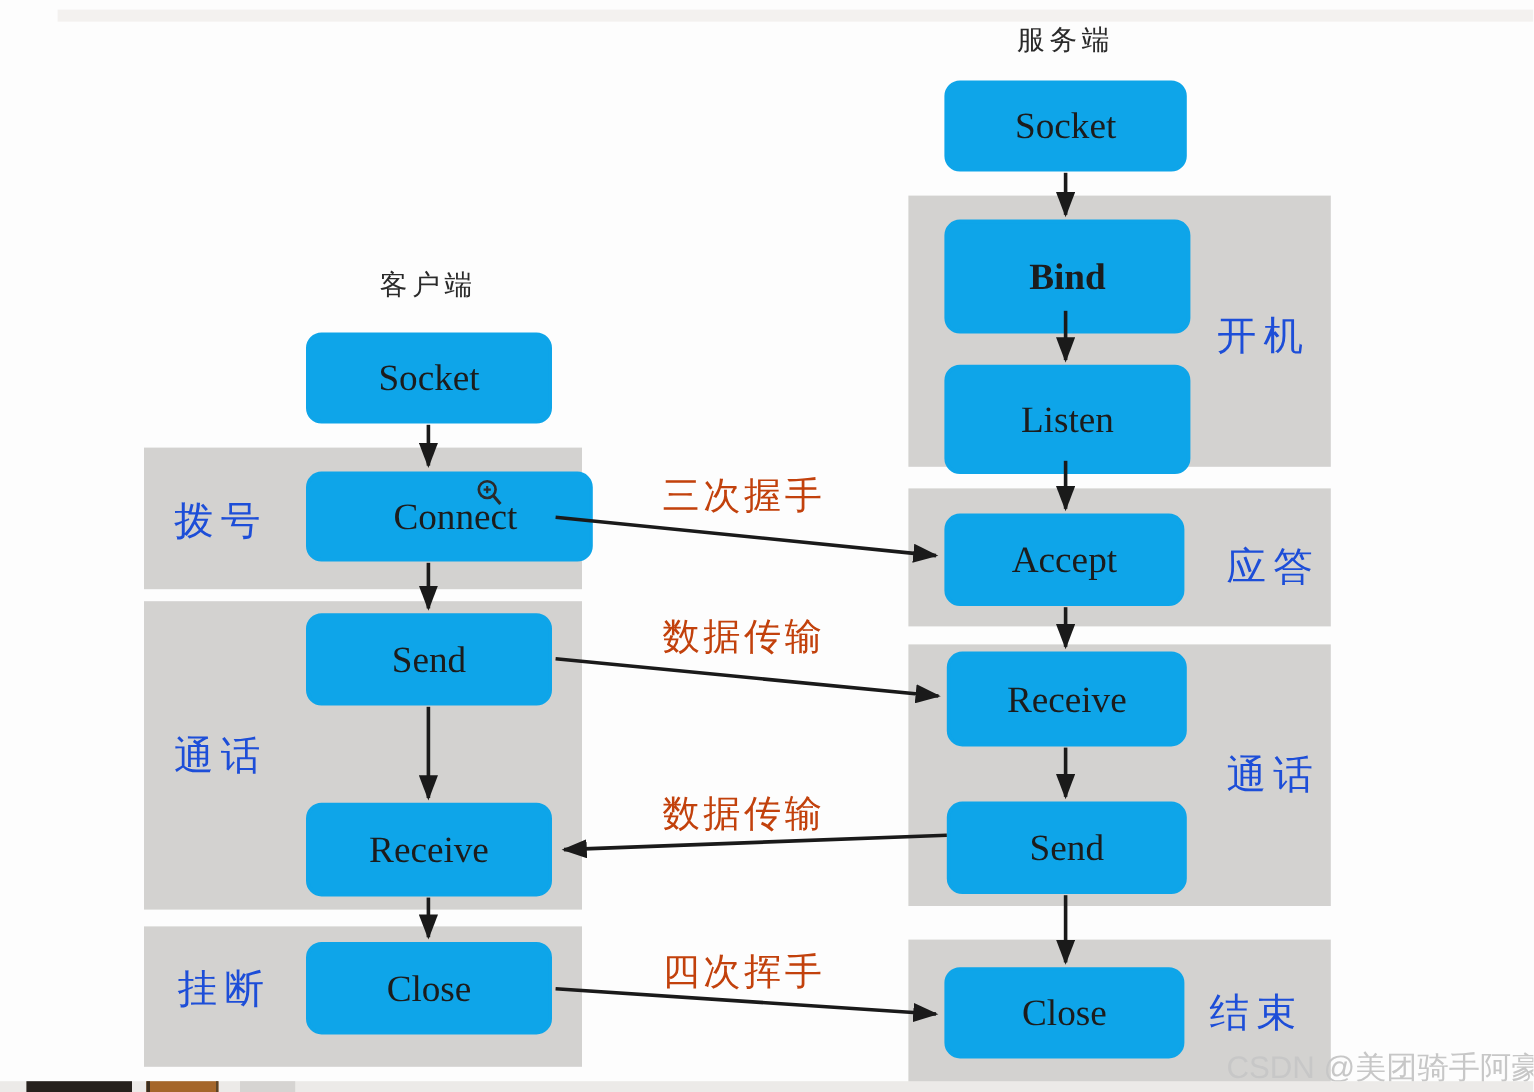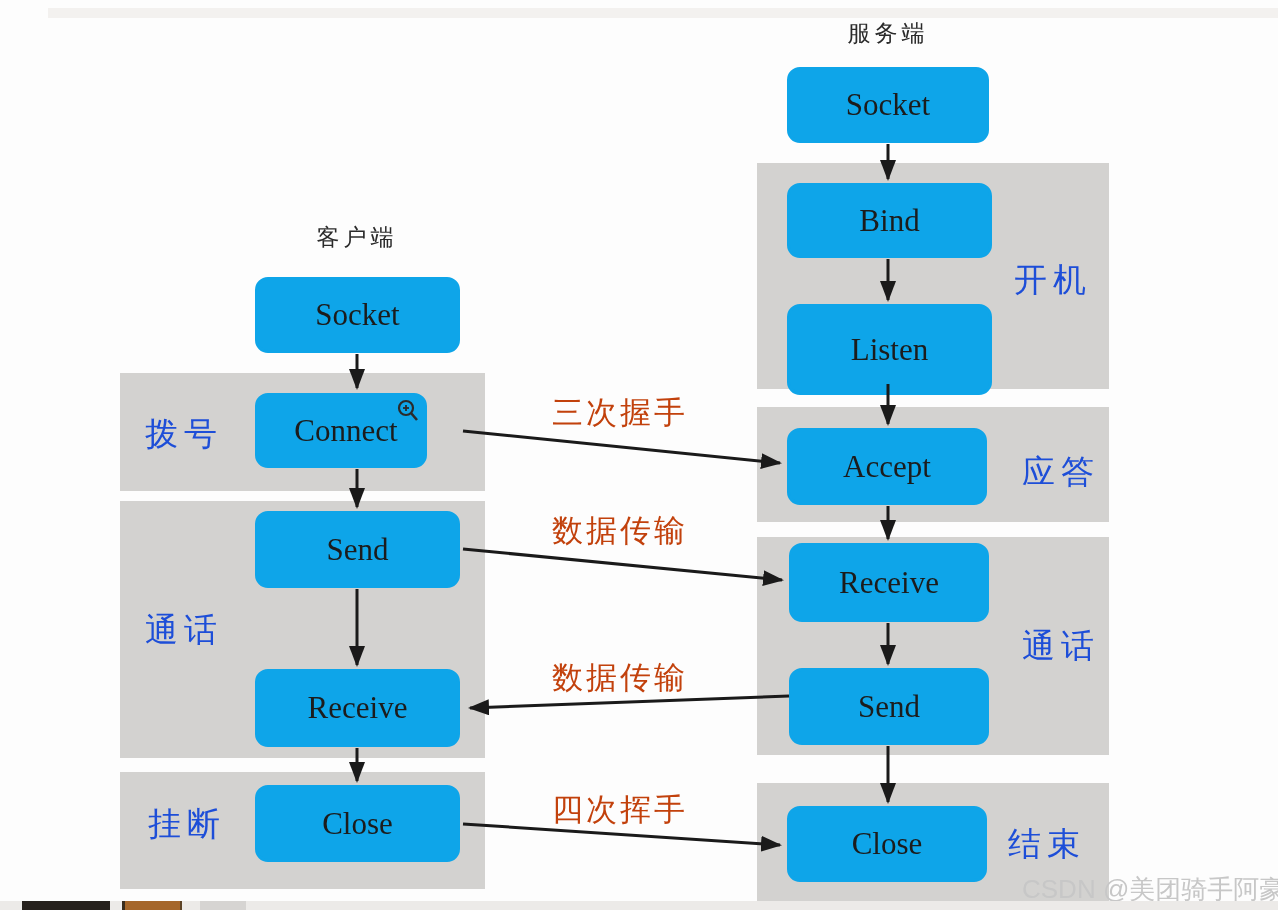--- a/index.html
+++ b/index.html
@@ -45,27 +45,27 @@
 
   <div class="region" style="left:757px;top:163px;width:352px;height:226px;"></div>
   <div class="region" style="left:757px;top:407px;width:352px;height:115px;"></div>
   <div class="region" style="left:757px;top:537px;width:352px;height:218px;"></div>
   <div class="region" style="left:757px;top:783px;width:352px;height:119px;"></div>
 
   <div class="col-title" style="left:257px;top:222px;">客户端</div>
   <div class="col-title" style="left:788px;top:18px;">服务端</div>
 
   <div class="box" style="left:255px;top:277px;width:205px;height:76px;">Socket</div>
-  <div class="box" style="left:255px;top:393px;width:172px;height:75px;padding-left:10px;">Connect</div>
+  <div class="box" style="left:255px;top:393px;width:239px;height:75px;padding-left:10px;">Connect</div>
   <div class="box" style="left:255px;top:511px;width:205px;height:77px;">Send</div>
   <div class="box" style="left:255px;top:669px;width:205px;height:78px;">Receive</div>
   <div class="box" style="left:255px;top:785px;width:205px;height:77px;">Close</div>
 
   <div class="box" style="left:787px;top:67px;width:202px;height:76px;">Socket</div>
-  <div class="box" style="left:787px;top:183px;width:205px;height:75px;">Bind</div>
+  <div class="box" style="left:787px;top:183px;width:205px;height:95px;font-weight:bold;">Bind</div>
   <div class="box" style="left:787px;top:304px;width:205px;height:91px;">Listen</div>
   <div class="box" style="left:787px;top:428px;width:200px;height:77px;">Accept</div>
   <div class="box" style="left:789px;top:543px;width:200px;height:79px;">Receive</div>
   <div class="box" style="left:789px;top:668px;width:200px;height:77px;">Send</div>
   <div class="box" style="left:787px;top:806px;width:200px;height:76px;">Close</div>
 
   <div class="phase-label" style="left:145px;top:412px;">拨号</div>
   <div class="phase-label" style="left:145px;top:608px;">通话</div>
   <div class="phase-label" style="left:148px;top:802px;">挂断</div>
   <div class="phase-label" style="left:1014px;top:258px;">开机</div>

